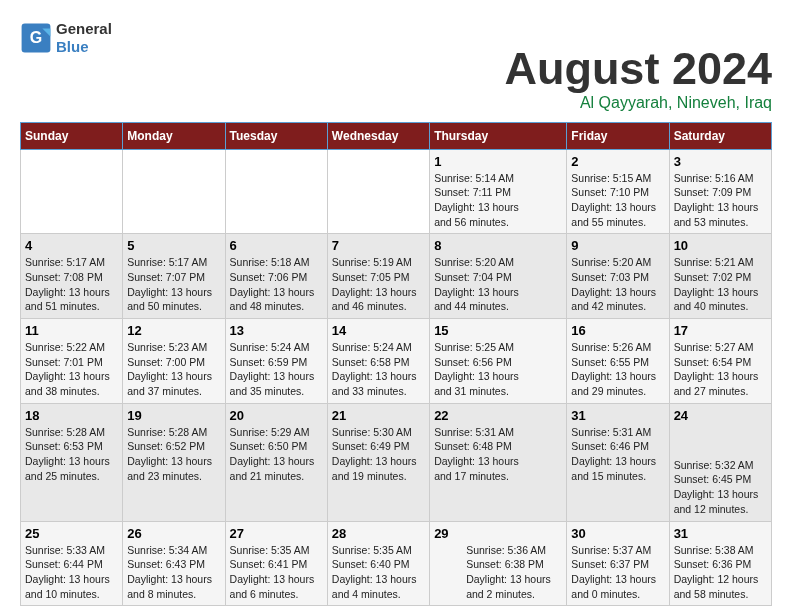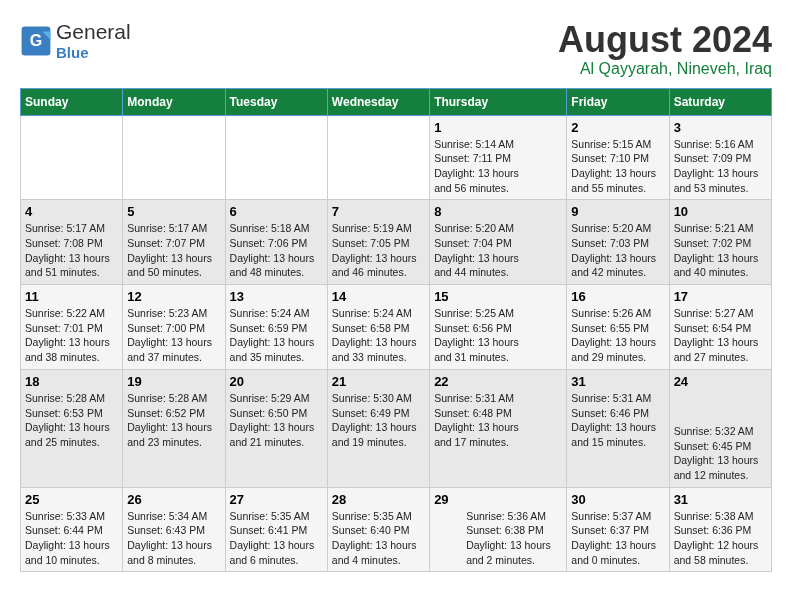--- a/index.html
+++ b/index.html
@@ -22,36 +22,37 @@
       gap: 4px;
     }
     .logo-icon {
       width: 32px;
       height: 32px;
     }
     .title-block {
       text-align: right;
     }
     .main-title {
-      font-size: 36px;
+      font-size: 45px;
       font-weight: bold;
       color: #333;
       line-height: 1.1;
+      margin-top: 24px;
     }
     .subtitle {
       font-size: 16px;
       color: #15803d;
     }
     table {
       width: 100%;
       border-collapse: collapse;
       font-size: 11px;
     }
     thead tr {
-      background-color: #15803d;
+      background-color: #7f1d1d;
       color: #fff;
       padding-left: 8px;
     }
     thead th {
       padding: 6px 4px;
       text-align: left;
       font-size: 12px;
       border: 1px solid #5a9fd4;
     }
     tbody tr {
@@ -85,21 +86,21 @@
 <body>
 
 <div class="header">
   <div class="logo">
     <svg class="logo-icon" viewBox="0 0 40 40" xmlns="http://www.w3.org/2000/svg">
       <rect x="2" y="2" width="36" height="36" rx="4" fill="#3a7fc1"></rect>
       <text x="20" y="26" text-anchor="middle" fill="white" font-size="20" font-weight="bold">G</text>
       <polygon points="28,8 38,8 38,18" fill="#5ab4e8"></polygon>
     </svg>
     <div>
-      <span style="font-size:21px;font-weight:normal;color:#333;">General</span><br>
+      <span style="font-size:15px;font-weight:bold;color:#333;">General</span><br>
       <span style="font-size:15px;font-weight:bold;color:#3a7fc1;">Blue</span>
     </div>
   </div>
   <div class="title-block">
     <div class="main-title">August 2024</div>
     <div class="subtitle">Al Qayyarah, Nineveh, Iraq</div>
   </div>
 </div>
 
 <table>

